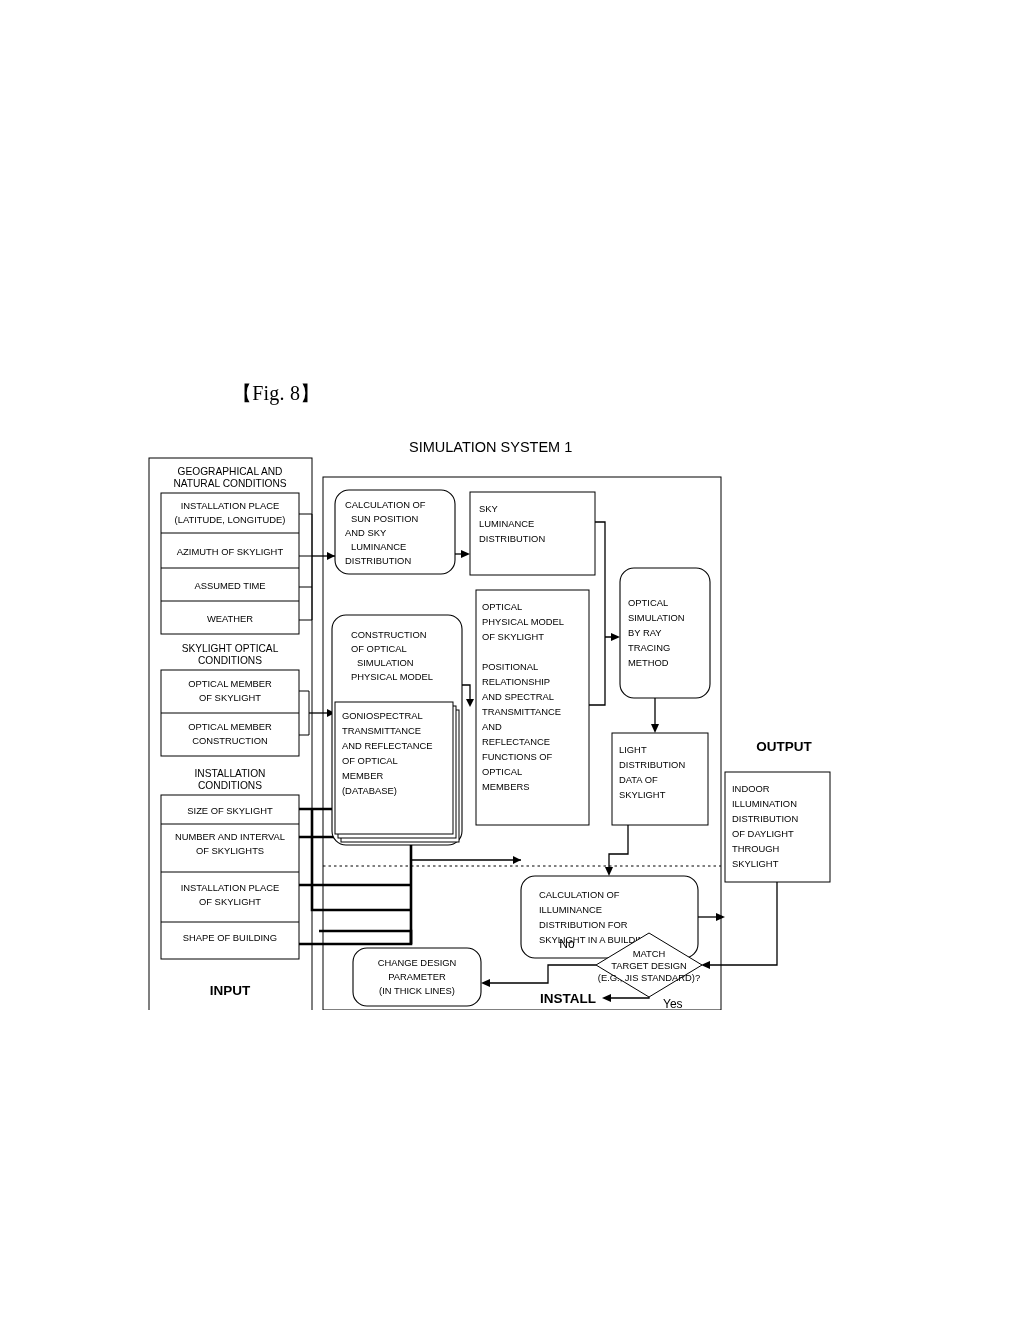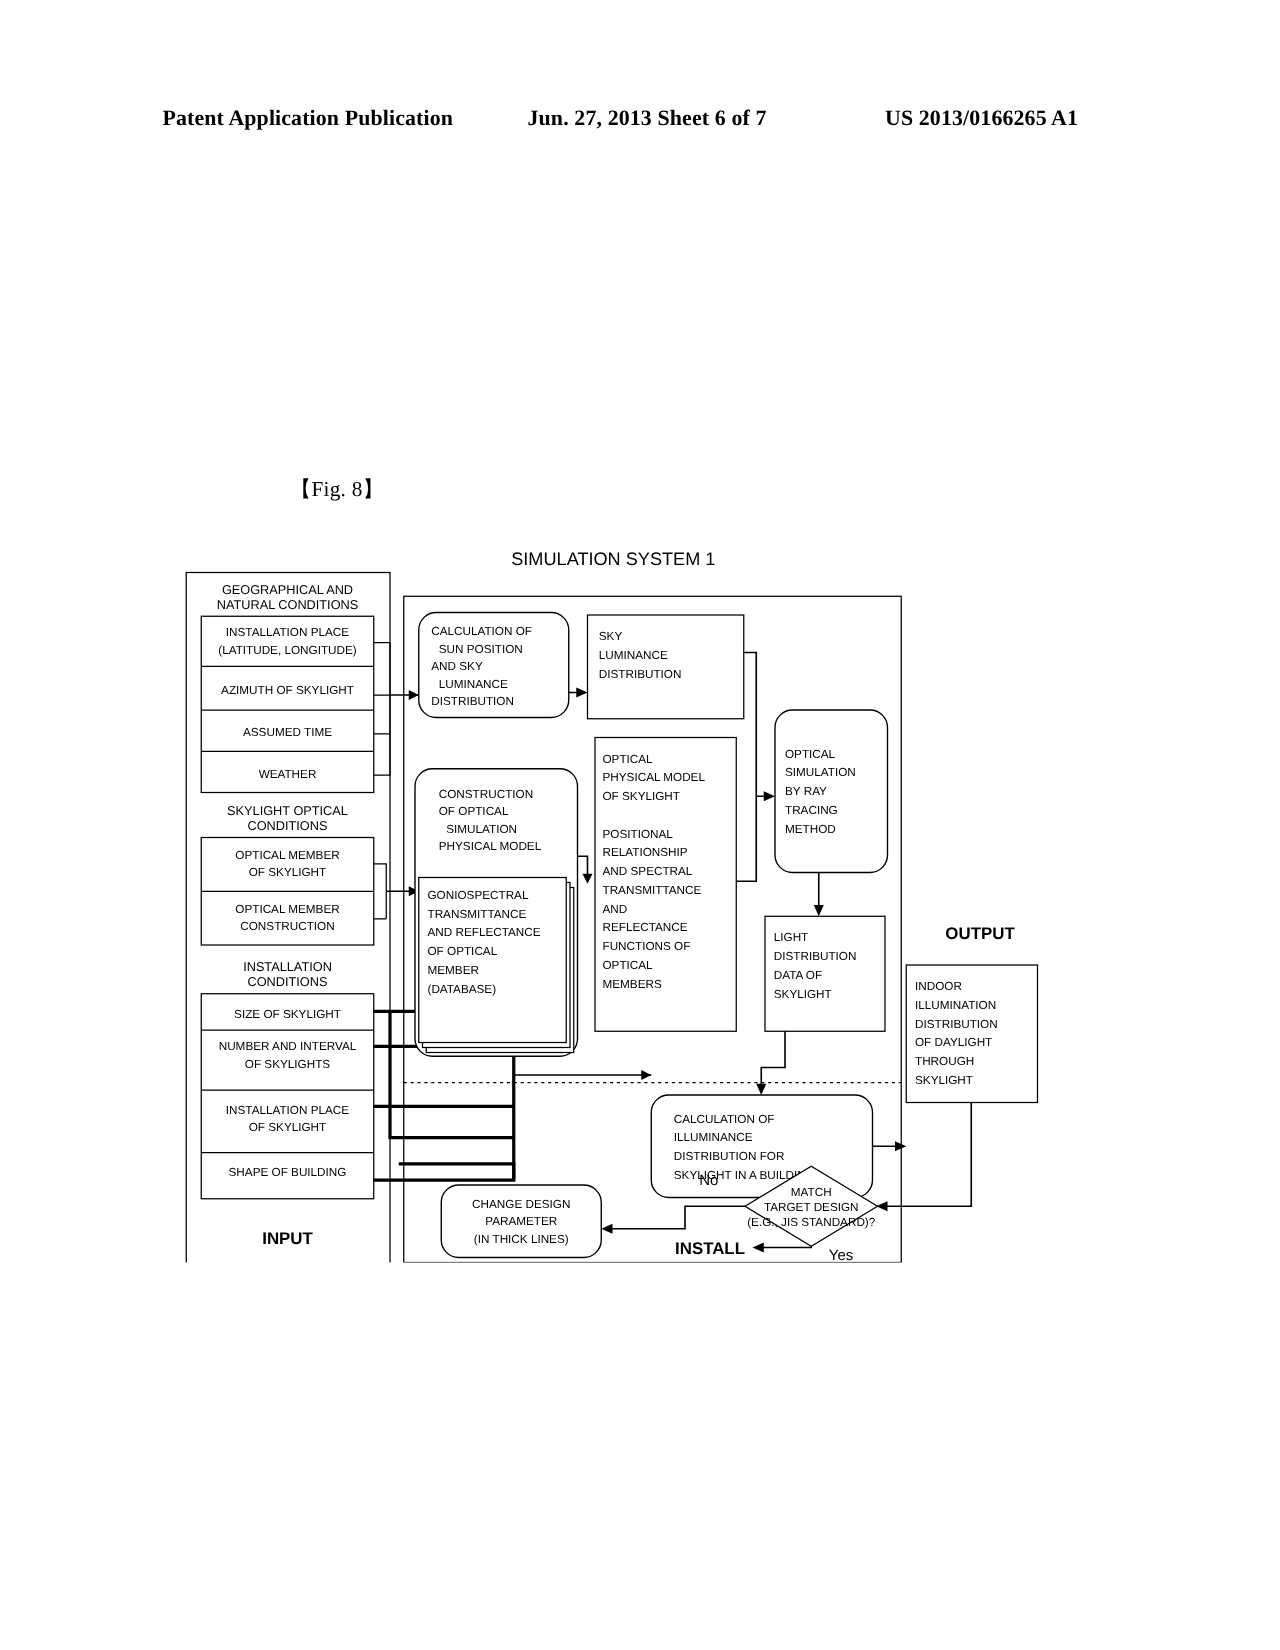--- a/index.html
+++ b/index.html
@@ -36,21 +36,21 @@
   }
   .pub-header .h-left   { position: absolute; left: 0px; }
   .pub-header .h-mid    { position: absolute; left: 292px; }
   .pub-header .h-right  { position: absolute; left: 578px; }
 
   .fig-label {
     position: absolute;
     top: 380px;
     left: 232px;
     font-family: "Liberation Serif", serif;
-    font-size: 17px;
+    font-size: 20px;
     letter-spacing: 0.2px;
     white-space: nowrap;
   }
 
   .figure {
     position: absolute;
     top: 430px;
     left: 139px;
     width: 720px;
     height: 580px;
@@ -72,25 +72,20 @@
   .thick { stroke-width: 2.6; }
   .bx { fill: #ffffff; stroke: #000000; stroke-width: 1; }
   .bx-r { fill: #ffffff; stroke: #000000; stroke-width: 1.1; }
   .dashline { stroke: #000000; stroke-width: 1; stroke-dasharray: 2.5 3; fill: none; }
 </style>
 </head>
 <body>
 
 <div class="page">
 
-  <div class="pub-header">
-    <span class="h-left">Patent Application Publication</span>
-    <span class="h-mid">Jun. 27, 2013  Sheet 6 of 7</span>
-    <span class="h-right">US 2013/0166265 A1</span>
-  </div>
 
   <div class="fig-label">【Fig. 8】</div>
 
   <div class="figure">
     <svg width="720" height="580" viewBox="0 0 720 580" xmlns="http://www.w3.org/2000/svg">
 
       <text class="t-title" x="270" y="22">SIMULATION SYSTEM 1</text>
 
       <rect class="ln thin" x="184" y="47" width="398" height="533" fill="none"></rect>
 

